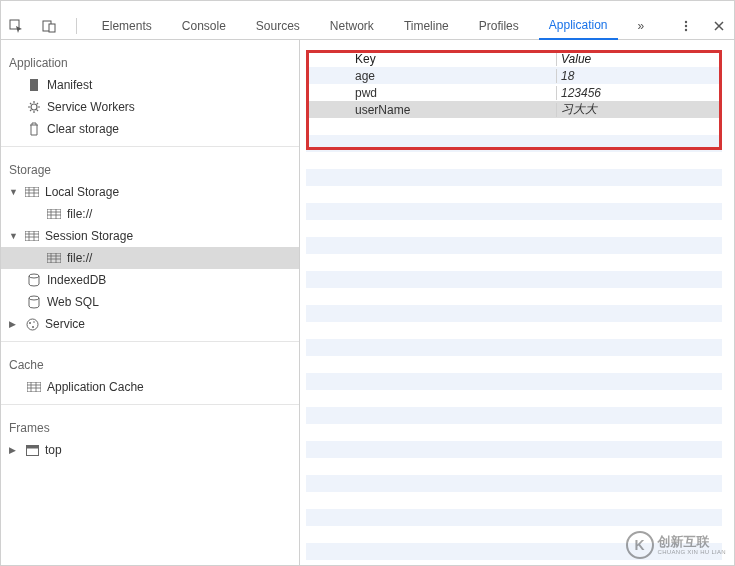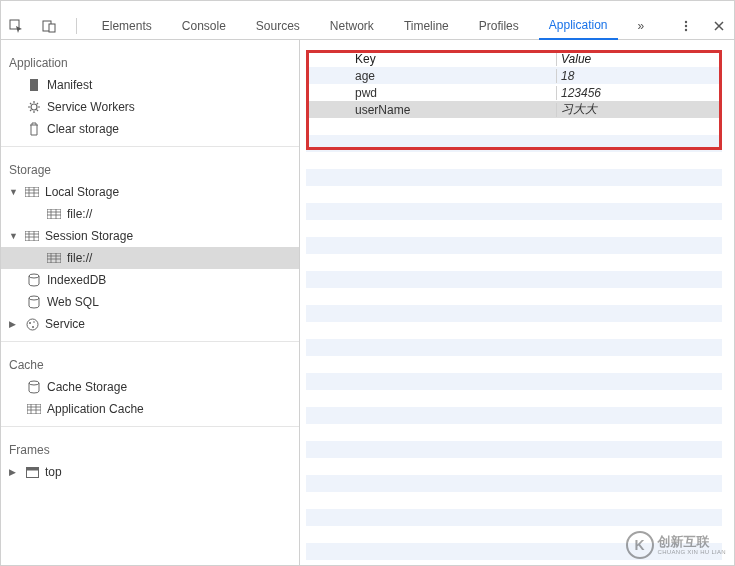--- a/index.html
+++ b/index.html
@@ -268,29 +268,20 @@
             <circle cx="7" cy="9" r="1" fill="#666"></circle>
           </svg>
         </span>
       <span>Service</span>
     </div>
 
     <div class="sep-line"></div>
     <div class="section-title">Cache</div>
     <div class="tree-item depth1">
       <span class="ico">
-          <svg width="12" height="14">
-            <ellipse cx="6" cy="3" rx="5" ry="2" fill="none" stroke="#666"></ellipse>
-            <path d="M1 3v8a5 2 0 0010 0V3" fill="none" stroke="#666"></path>
-          </svg>
-        </span>
-      <span>Cache Storage</span>
-    </div>
-    <div class="tree-item depth1">
-      <span class="ico">
           <svg width="14" height="10">
             <rect x="0" y="0" width="14" height="10" fill="none" stroke="#666"></rect>
             <path d="M0 3h14M0 6h14M4 0v10M9 0v10" stroke="#666" stroke-width="0.8"></path>
           </svg>
         </span>
       <span>Application Cache</span>
     </div>
 
     <div class="sep-line"></div>
     <div class="section-title">Frames</div>

